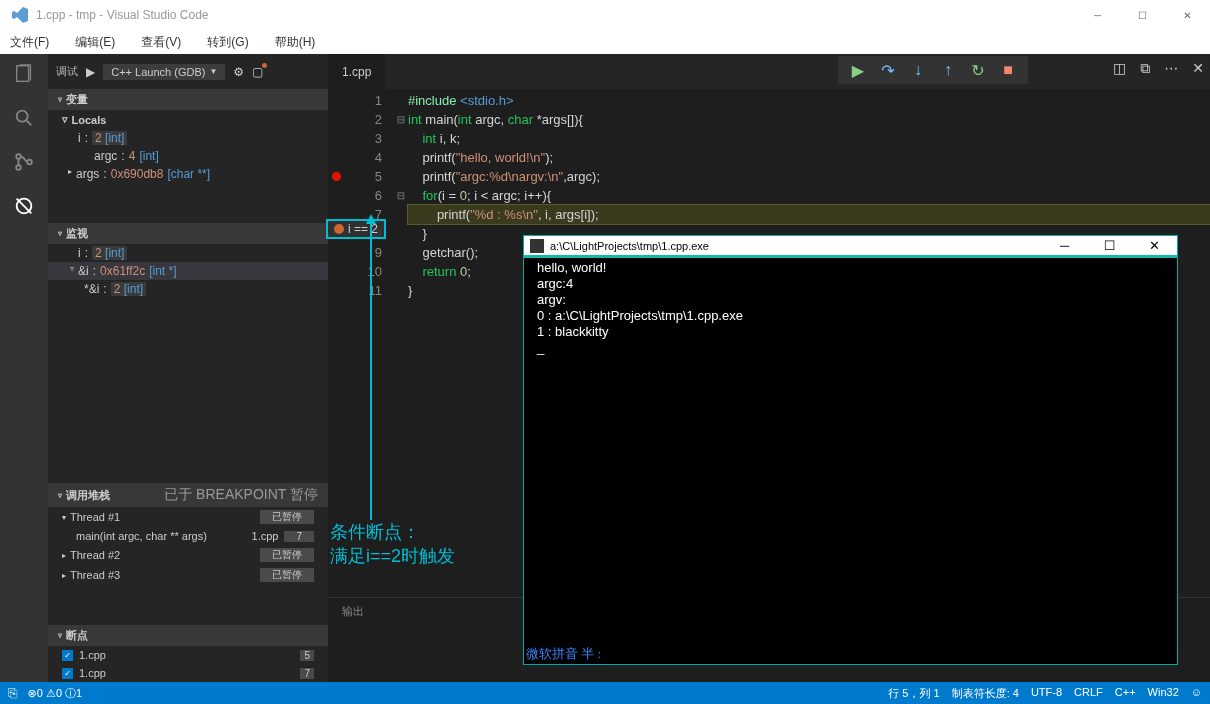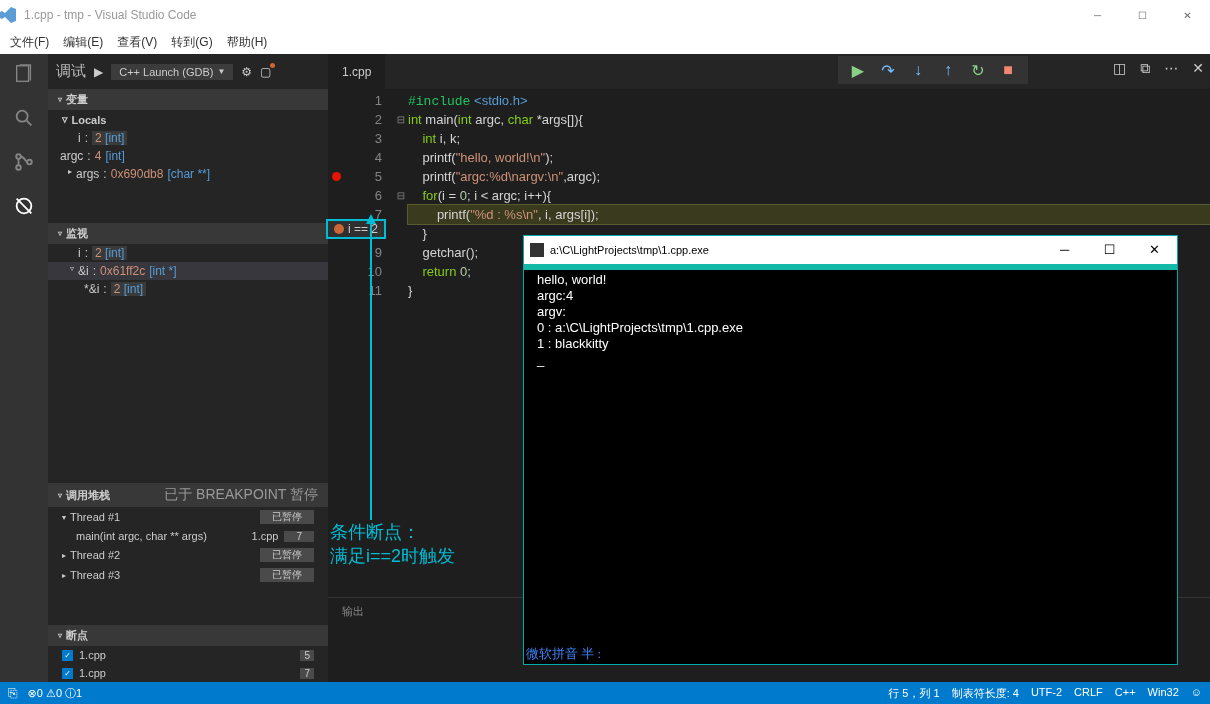--- a/index.html
+++ b/index.html
@@ -1,28 +1,28 @@
 <!DOCTYPE html>
 <html><head>
 <meta charset="utf-8">
 <style>
 * { margin: 0; padding: 0; box-sizing: border-box; font-family: "Segoe UI", "Microsoft YaHei", sans-serif; }
 body { width: 1210px; height: 704px; background: #e8e8e8; overflow: hidden; position: relative; }
 .window { width: 1210px; height: 704px; background: #fff; display: flex; flex-direction: column; }
-.titlebar { height: 30px; background: #fff; display: flex; align-items: center; padding-left: 0; }
+.titlebar { height: 30px; background: #fff; display: flex; align-items: center; padding-left: 12px; }
 .titlebar .vs-icon { width: 16px; height: 16px; margin-right: 8px; }
 .titlebar .title { font-size: 12px; color: #999; flex: 1; }
 .titlebar .winbtn { width: 45px; height: 30px; display: flex; align-items: center; justify-content: center; color: #666; font-size: 10px; }
-.menubar { height: 24px; background: #fff; display: flex; align-items: center; padding-left: 10px; gap: 14px; font-size: 12px; color: #333; }
+.menubar { height: 24px; background: #fff; display: flex; align-items: center; padding-left: 10px; gap: 26px; font-size: 12px; color: #333; }
 .vscode { flex: 1; display: flex; background: #1e1e1e; }
 .activitybar { width: 48px; background: #333333; display: flex; flex-direction: column; align-items: center; padding-top: 8px; gap: 20px; }
 .activitybar .ab-item { width: 24px; height: 24px; color: #858585; display: flex; align-items: center; justify-content: center; }
 .sidebar { width: 280px; background: #252526; display: flex; flex-direction: column; color: #ccc; font-size: 12px; }
 .sb-header { height: 35px; display: flex; align-items: center; padding: 0 8px; gap: 8px; background: #252526; }
-.sb-header .label { color: #bbb; font-size: 15px; }
+.sb-header .label { color: #bbb; font-size: 11px; }
 .sb-header .combo { background: #3c3c3c; color: #ccc; padding: 2px 8px; font-size: 11px; display: flex; align-items: center; gap: 4px; }
 .sb-header .ic { color: #ccc; }
 .section { }
 .section-hdr { background: #383838; padding: 3px 10px; font-size: 11px; font-weight: bold; display: flex; align-items: center; gap: 4px; }
 .section-hdr .tri { font-size: 8px; }
 .section-hdr .right { margin-left: auto; font-weight: normal; color: #999; font-size: 14px; }
 .sub-hdr { padding: 3px 14px; font-size: 11px; font-weight: bold; display: flex; align-items: center; gap: 4px; }
 .var-row { padding: 2px 20px; font-family: Consolas, monospace; font-size: 12px; display: flex; gap: 4px; }
 .var-row .name-plain { color: #ccc; }
 .var-row .colon { color: #ccc; }
@@ -49,33 +49,33 @@
 .fold { width: 14px; }
 .fold div { height: 19px; color: #858585; font-size: 10px; display: flex; align-items: center; justify-content: center; }
 .breakpoints-gutter { width: 16px; }
 .breakpoints-gutter div { height: 19px; display: flex; align-items: center; justify-content: center; }
 .bp-dot { width: 9px; height: 9px; background: #e51400; border-radius: 50%; }
 .lines { flex: 1; }
 .lines .ln { height: 19px; white-space: pre; }
 .current-line { background: #3a3a1f; outline: 1px solid #5a5a2f; }
 .cond-bp-highlight { position: absolute; left: -2px; top: 130px; border: 2px solid #00bcd4; background: rgba(50,50,50,0.9); padding: 0 6px; display: flex; align-items: center; gap: 4px; height: 20px; font-family: Consolas, monospace; font-size: 12px; color: #ccc; }
 .cond-bp-highlight .cbp-dot { width: 10px; height: 10px; background: #cc6633; border-radius: 50%; }
-.kw { color: #84cc16; }
-.pre { color: #22c55e; font-family: Liberation Mono, monospace; }
+.kw { color: #22c55e; }
+.pre { color: #86efac; }
 .str { color: #ce9178; }
 .inc { color: #569cd6; }
 .op { color: #d4d4d4; }
 .num { color: #b5cea8; }
 .output-panel { height: 85px; background: #1e1e1e; border-top: 1px solid #333; padding: 6px 14px; color: #888; font-size: 11px; }
 .statusbar { height: 22px; background: #007acc; color: #fff; display: flex; align-items: center; font-size: 11px; padding: 0 8px; gap: 10px; }
 .statusbar .right { margin-left: auto; display: flex; gap: 12px; }
 .sb-ic { font-size: 12px; }
 
 .terminal { position: absolute; left: 523px; top: 235px; width: 655px; height: 430px; background: #000; border: 1px solid #0aa; color: #fff; font-family: "NSimSun","SimSun",Consolas,monospace; font-size: 13px; line-height: 16px; z-index: 10; }
-.term-titlebar { height: 34px; background: #fff; color: #000; display: flex; align-items: center; padding-left: 6px; font-size: 11px; border-bottom: 6px solid #14b8a6; }
+.term-titlebar { height: 22px; background: #fff; color: #000; display: flex; align-items: center; padding-left: 6px; font-size: 11px; border-bottom: 3px solid #14b8a6; }
 .term-titlebar .t-ic { width: 14px; height: 14px; margin-right: 6px; background: #333; }
 .term-titlebar .t-title { flex: 1; }
 .term-titlebar .t-btn { width: 45px; text-align: center; font-size: 13px; }
 .term-body { padding: 2px 13px; white-space: pre; }
 .term-ime { position: absolute; bottom: 2px; left: 2px; color: #3b82f6; font-size: 13px; font-family: "SimSun"; }
 .annotation { position: absolute; left: 330px; top: 520px; color: #00bcd4; font-size: 18px; z-index: 3; line-height: 24px; }
 .arrow { position: absolute; left: 370px; top: 222px; width: 2px; height: 298px; background: #00bcd4; z-index: 3; }
 .arrow::before { content: ""; position: absolute; top: -8px; left: -4px; border-left: 5px solid transparent; border-right: 5px solid transparent; border-bottom: 10px solid #00bcd4; }
 .play { color: #89d185; }
 svg { display: block; }
@@ -153,21 +153,21 @@
           </div>
         <div class="sub-hdr">
             <span class="tri">▿</span>
             <span>Locals</span>
           </div>
         <div class="var-row" style="padding-left:30px">
             <span class="name-plain">i</span>
             <span class="colon">:</span>
             <span class="badge"><span class="val">2</span> <span class="type">[int]</span></span>
           </div>
-        <div class="var-row" style="padding-left:12px">
+        <div class="var-row" style="padding-left:46px">
             <span class="name-plain">argc</span>
             <span class="colon">:</span> 
             <span class="val">4</span> 
             <span class="type">[int]</span>
           </div>
         <div class="var-row" style="padding-left:20px">
             <span class="tri">▸</span>
             <span class="name-plain">args</span>
             <span class="colon">:</span> 
             <span class="val">0x690db8</span> 
@@ -336,21 +336,21 @@
       </div>
     </div>
   </div>
 
   <div class="statusbar">
     <span class="sb-ic">⎘</span>
     <span>⊗<span>0</span> ⚠<span>0</span> ⓘ<span>1</span></span>
     <span class="right">
       <span>行 5，列 1</span>
       <span>制表符长度: 4</span>
-      <span>UTF-2</span>
+      <span>UTF-8</span>
       <span>CRLF</span>
       <span>C++</span>
       <span>Win32</span>
       <span>☺</span>
     </span>
   </div>
 </div>
 
 <div class="terminal">
   <div class="term-titlebar">

